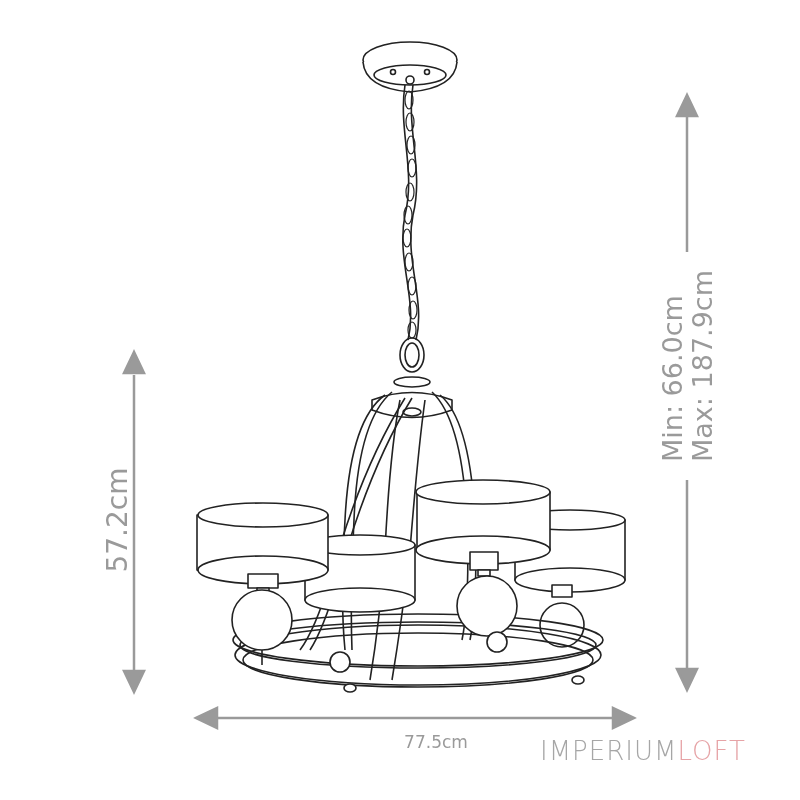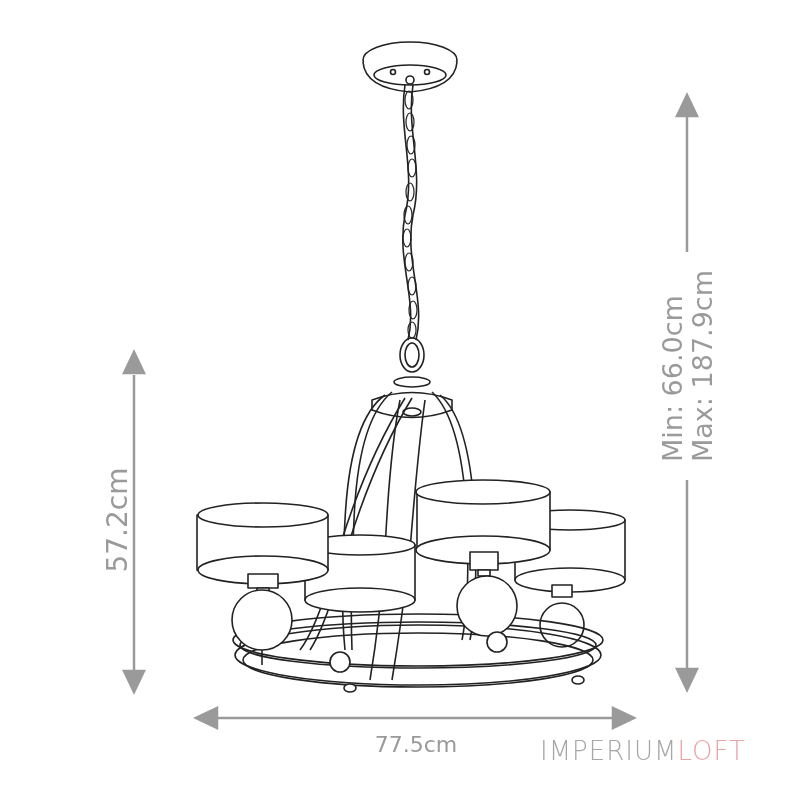--- a/index.html
+++ b/index.html
@@ -3,21 +3,21 @@
 <meta charset="utf-8">
 <style>
   html, body { margin: 0; padding: 0; background: #ffffff; }
   body { width: 800px; height: 800px; position: relative; overflow: hidden; font-family: "DejaVu Sans", sans-serif; }
   .drawing { position: absolute; left: 0; top: 0; width: 800px; height: 800px; }
   .dim-label {
     position: absolute; color: #9a9a9a; font-family: "DejaVu Sans", sans-serif;
     white-space: nowrap; line-height: 1;
   }
   .dim-height { left: 118px; top: 520px; font-size: 28px; transform: translate(-50%, -50%) rotate(-90deg); }
-  .dim-width { left: 416px; top: 734px; font-size: 22px; transform: translateX(-50%); }
+  .dim-width { left: 436px; top: 734px; font-size: 17px; transform: translateX(-50%); }
   .dim-drop { left: 688px; top: 366px; transform: translate(-50%, -50%) rotate(-90deg); font-size: 27px; text-align: left; }
   .dim-drop div { line-height: 1.12; }
   .logo { position: absolute; left: 540px; top: 736px; font-family: "DejaVu Sans", sans-serif; font-size: 26px; letter-spacing: 1px; font-weight: 300; text-align: right; }
   .logo .a { color: #a6a6a6; }
   .logo .b { color: #e6a3a6; }
 </style>
 </head>
 <body>
 
 <svg class="drawing" viewBox="0 0 800 800" xmlns="http://www.w3.org/2000/svg">

